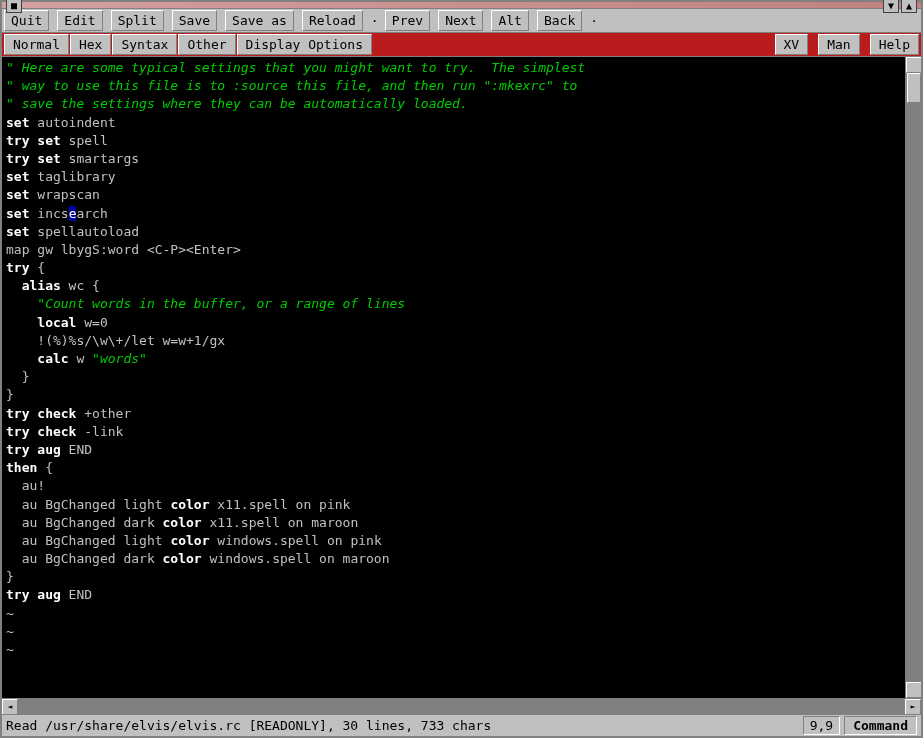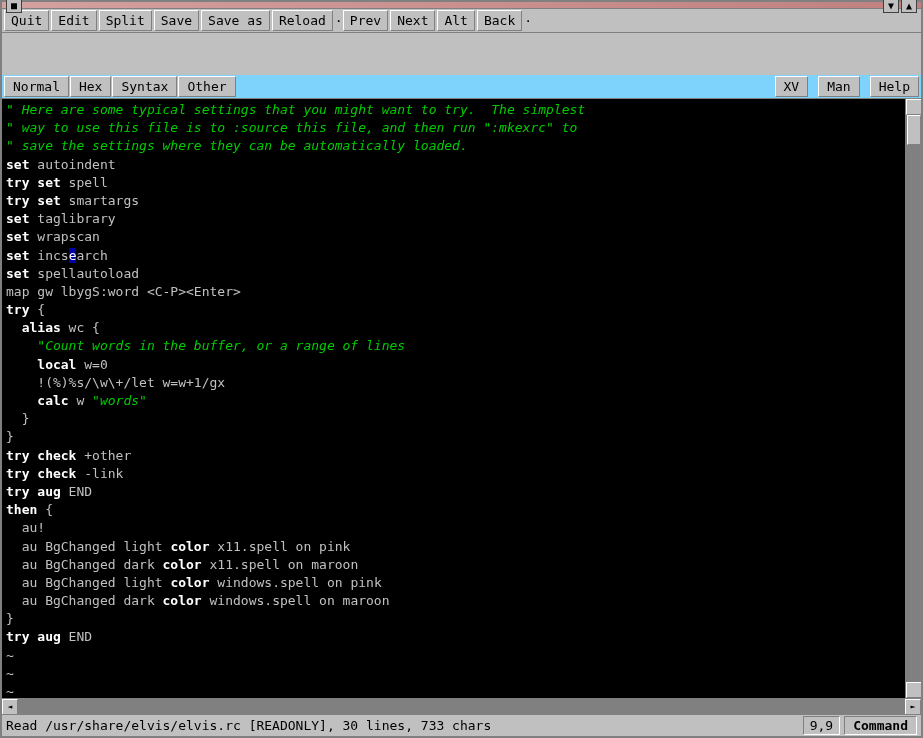--- a/index.html
+++ b/index.html
@@ -59,46 +59,45 @@
       align-items: center;
       justify-content: center;
       font-size: 10px;
       cursor: pointer;
     }
     .toolbar-row {
       display: flex;
       background: #c0c0c0;
       border-bottom: 1px solid #808080;
       padding: 1px 2px;
-      gap: 2px;
+      gap: 8px;
       align-items: center;
       flex-wrap: wrap;
     }
     .toolbar-btn {
       background: #c0c0c0;
       border: 1px solid;
       border-color: #ffffff #808080 #808080 #ffffff;
       padding: 2px 6px;
       font-size: 13px;
       font-family: monospace;
       cursor: pointer;
       white-space: nowrap;
     }
     .toolbar-separator {
       width: 6px;
       display: inline-block;
     }
     .nav-row {
       display: flex;
-      background: #7dd3fc;
+      background: #b91c1c;
       border-bottom: 1px solid #808080;
       padding: 1px 2px;
       gap: 1px;
       align-items: flex-start;
-      margin-top: 42px;
     }
     .nav-btn {
       background: #c0c0c0;
       border: 1px solid;
       border-color: #ffffff #808080 #808080 #ffffff;
       padding: 2px 8px;
       font-size: 13px;
       font-family: monospace;
       cursor: pointer;
       white-space: nowrap;
@@ -239,20 +238,21 @@
     <button class="toolbar-btn">Alt</button>
     <button class="toolbar-btn">Back</button>
     <span class="toolbar-separator">·</span>
   </div>
 
   <div class="nav-row">
     <button class="nav-btn">Normal</button>
     <button class="nav-btn">Hex</button>
     <button class="nav-btn">Syntax</button>
     <button class="nav-btn">Other</button>
+    <button class="nav-btn">Display Options</button>
     <div class="right-nav">
       <button class="nav-btn">XV</button>
       <button class="nav-btn">Man</button>
       <button class="nav-btn">Help</button>
     </div>
   </div>
 
   <div class="editor-area">
     <div class="code-content"><span class="comment">" Here are some typical settings that you might want to try.  The simplest</span>
 <span class="comment">" way to use this file is to :source this file, and then run ":mkexrc" to</span>

